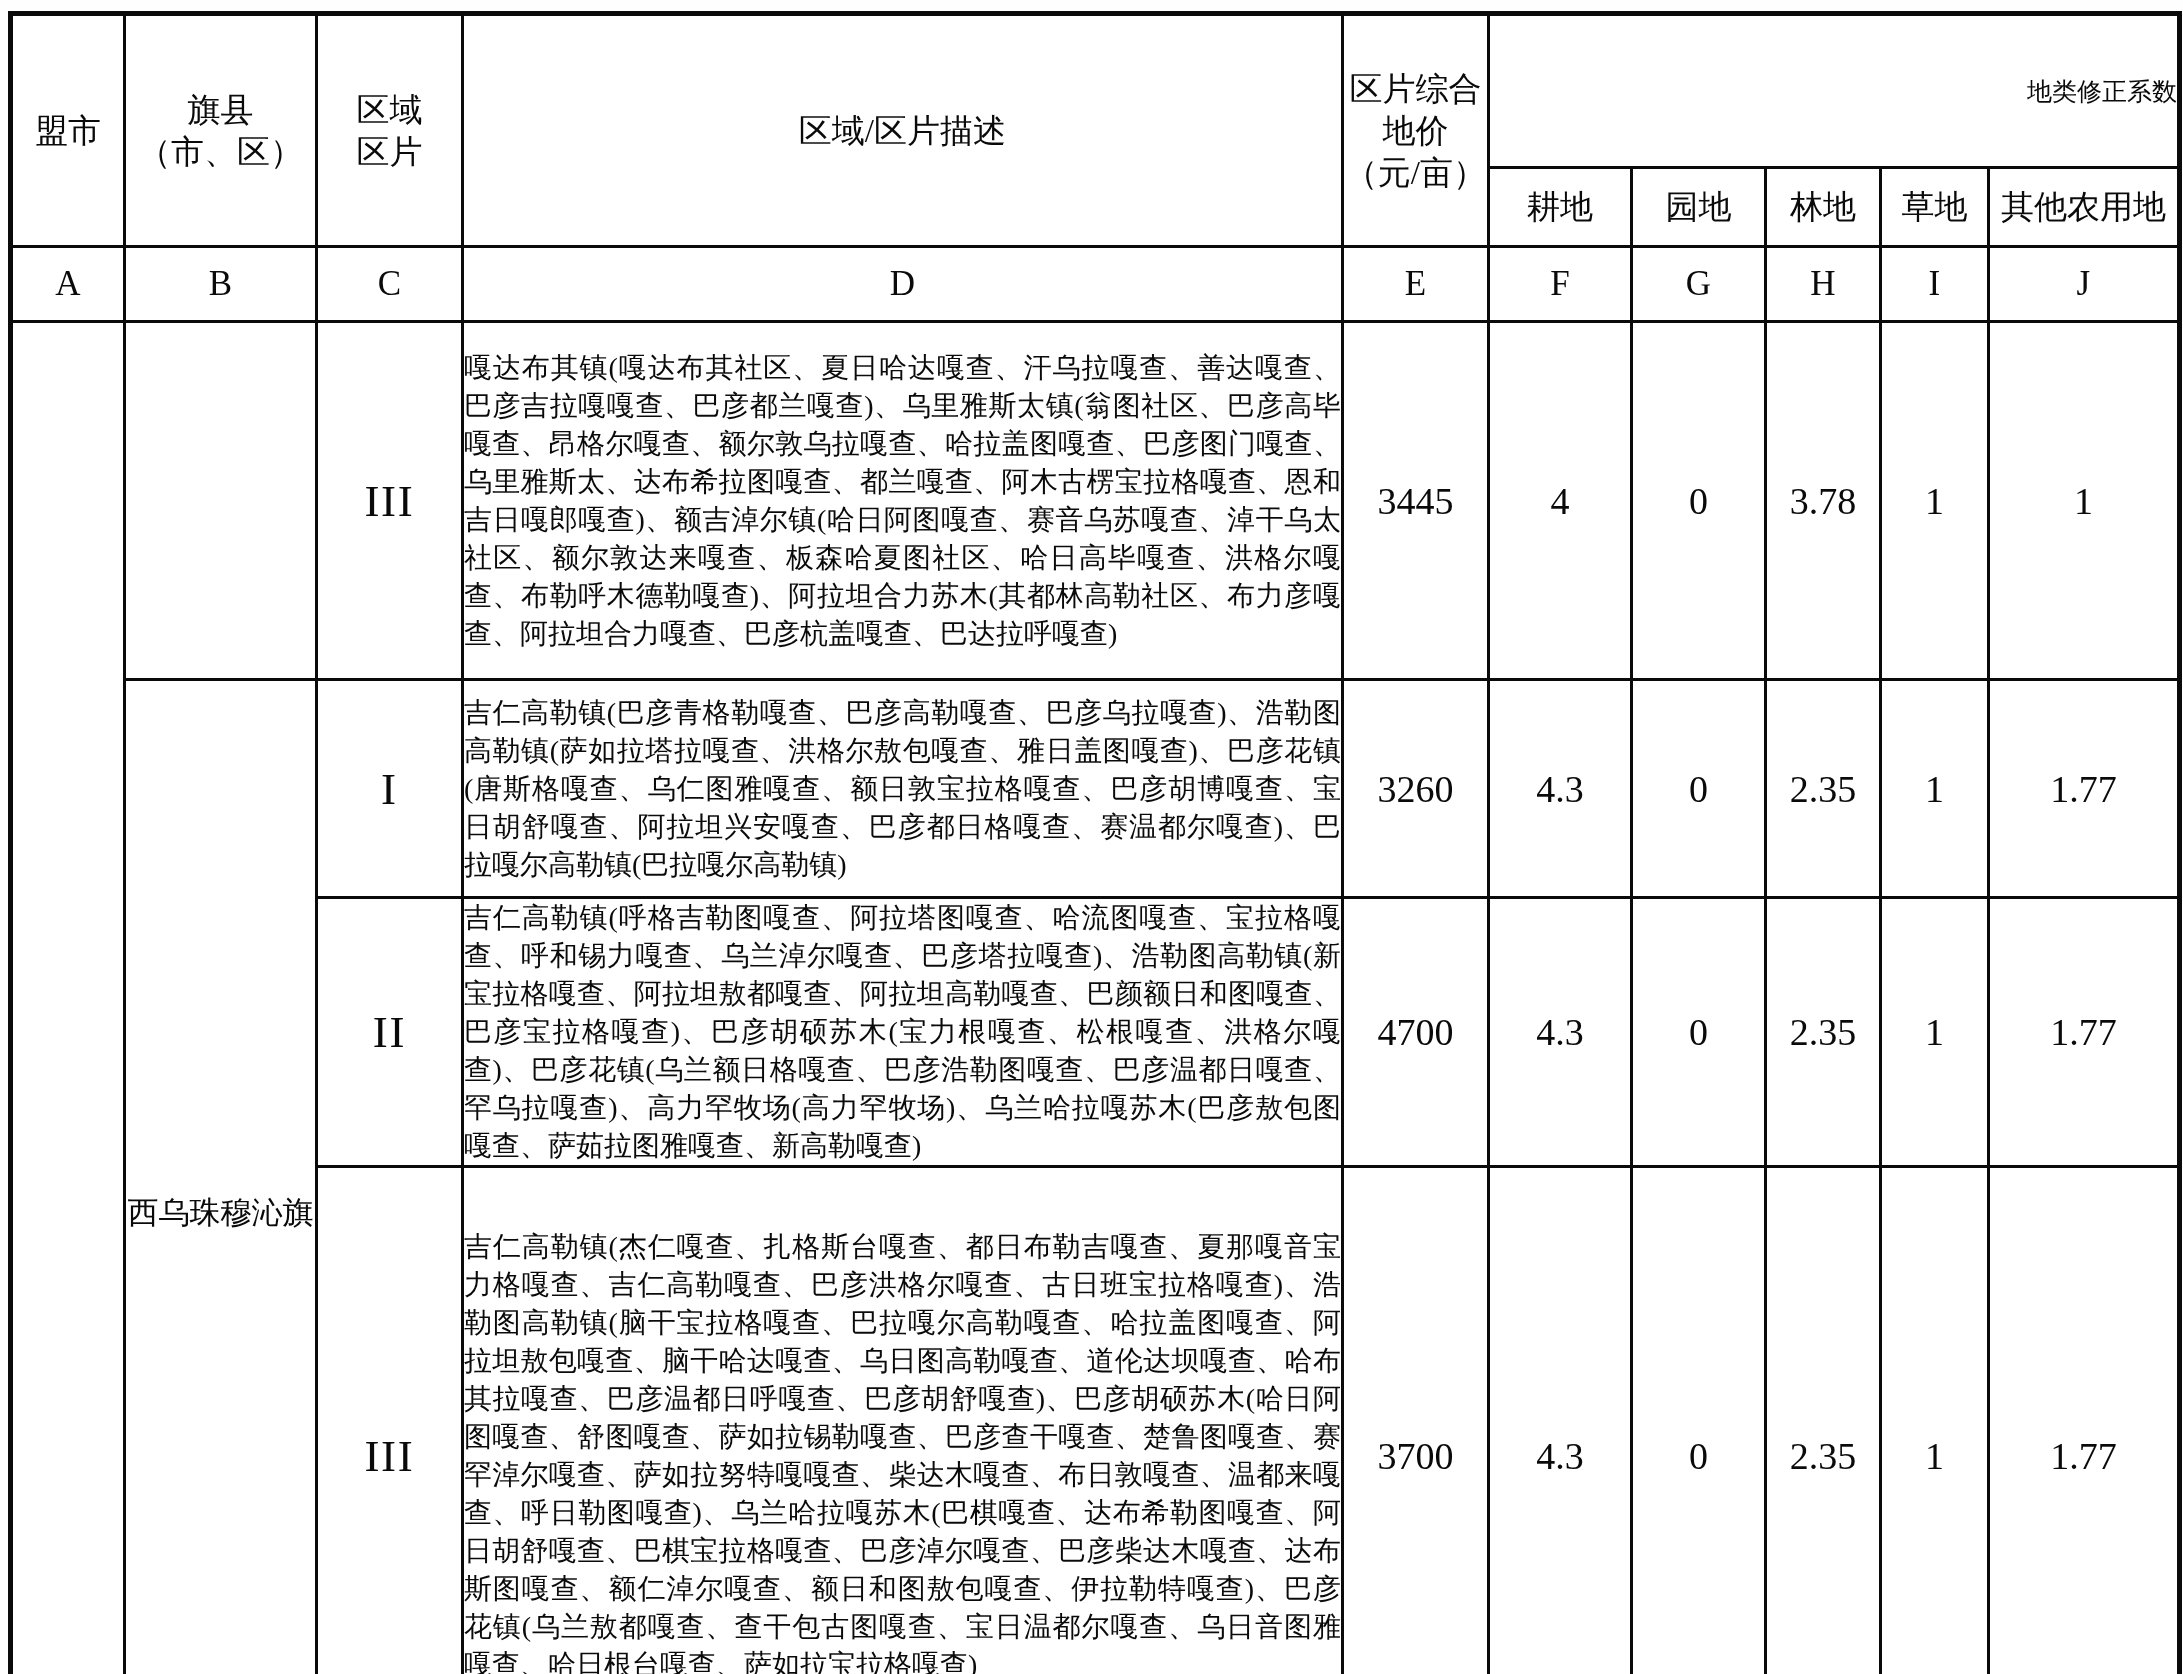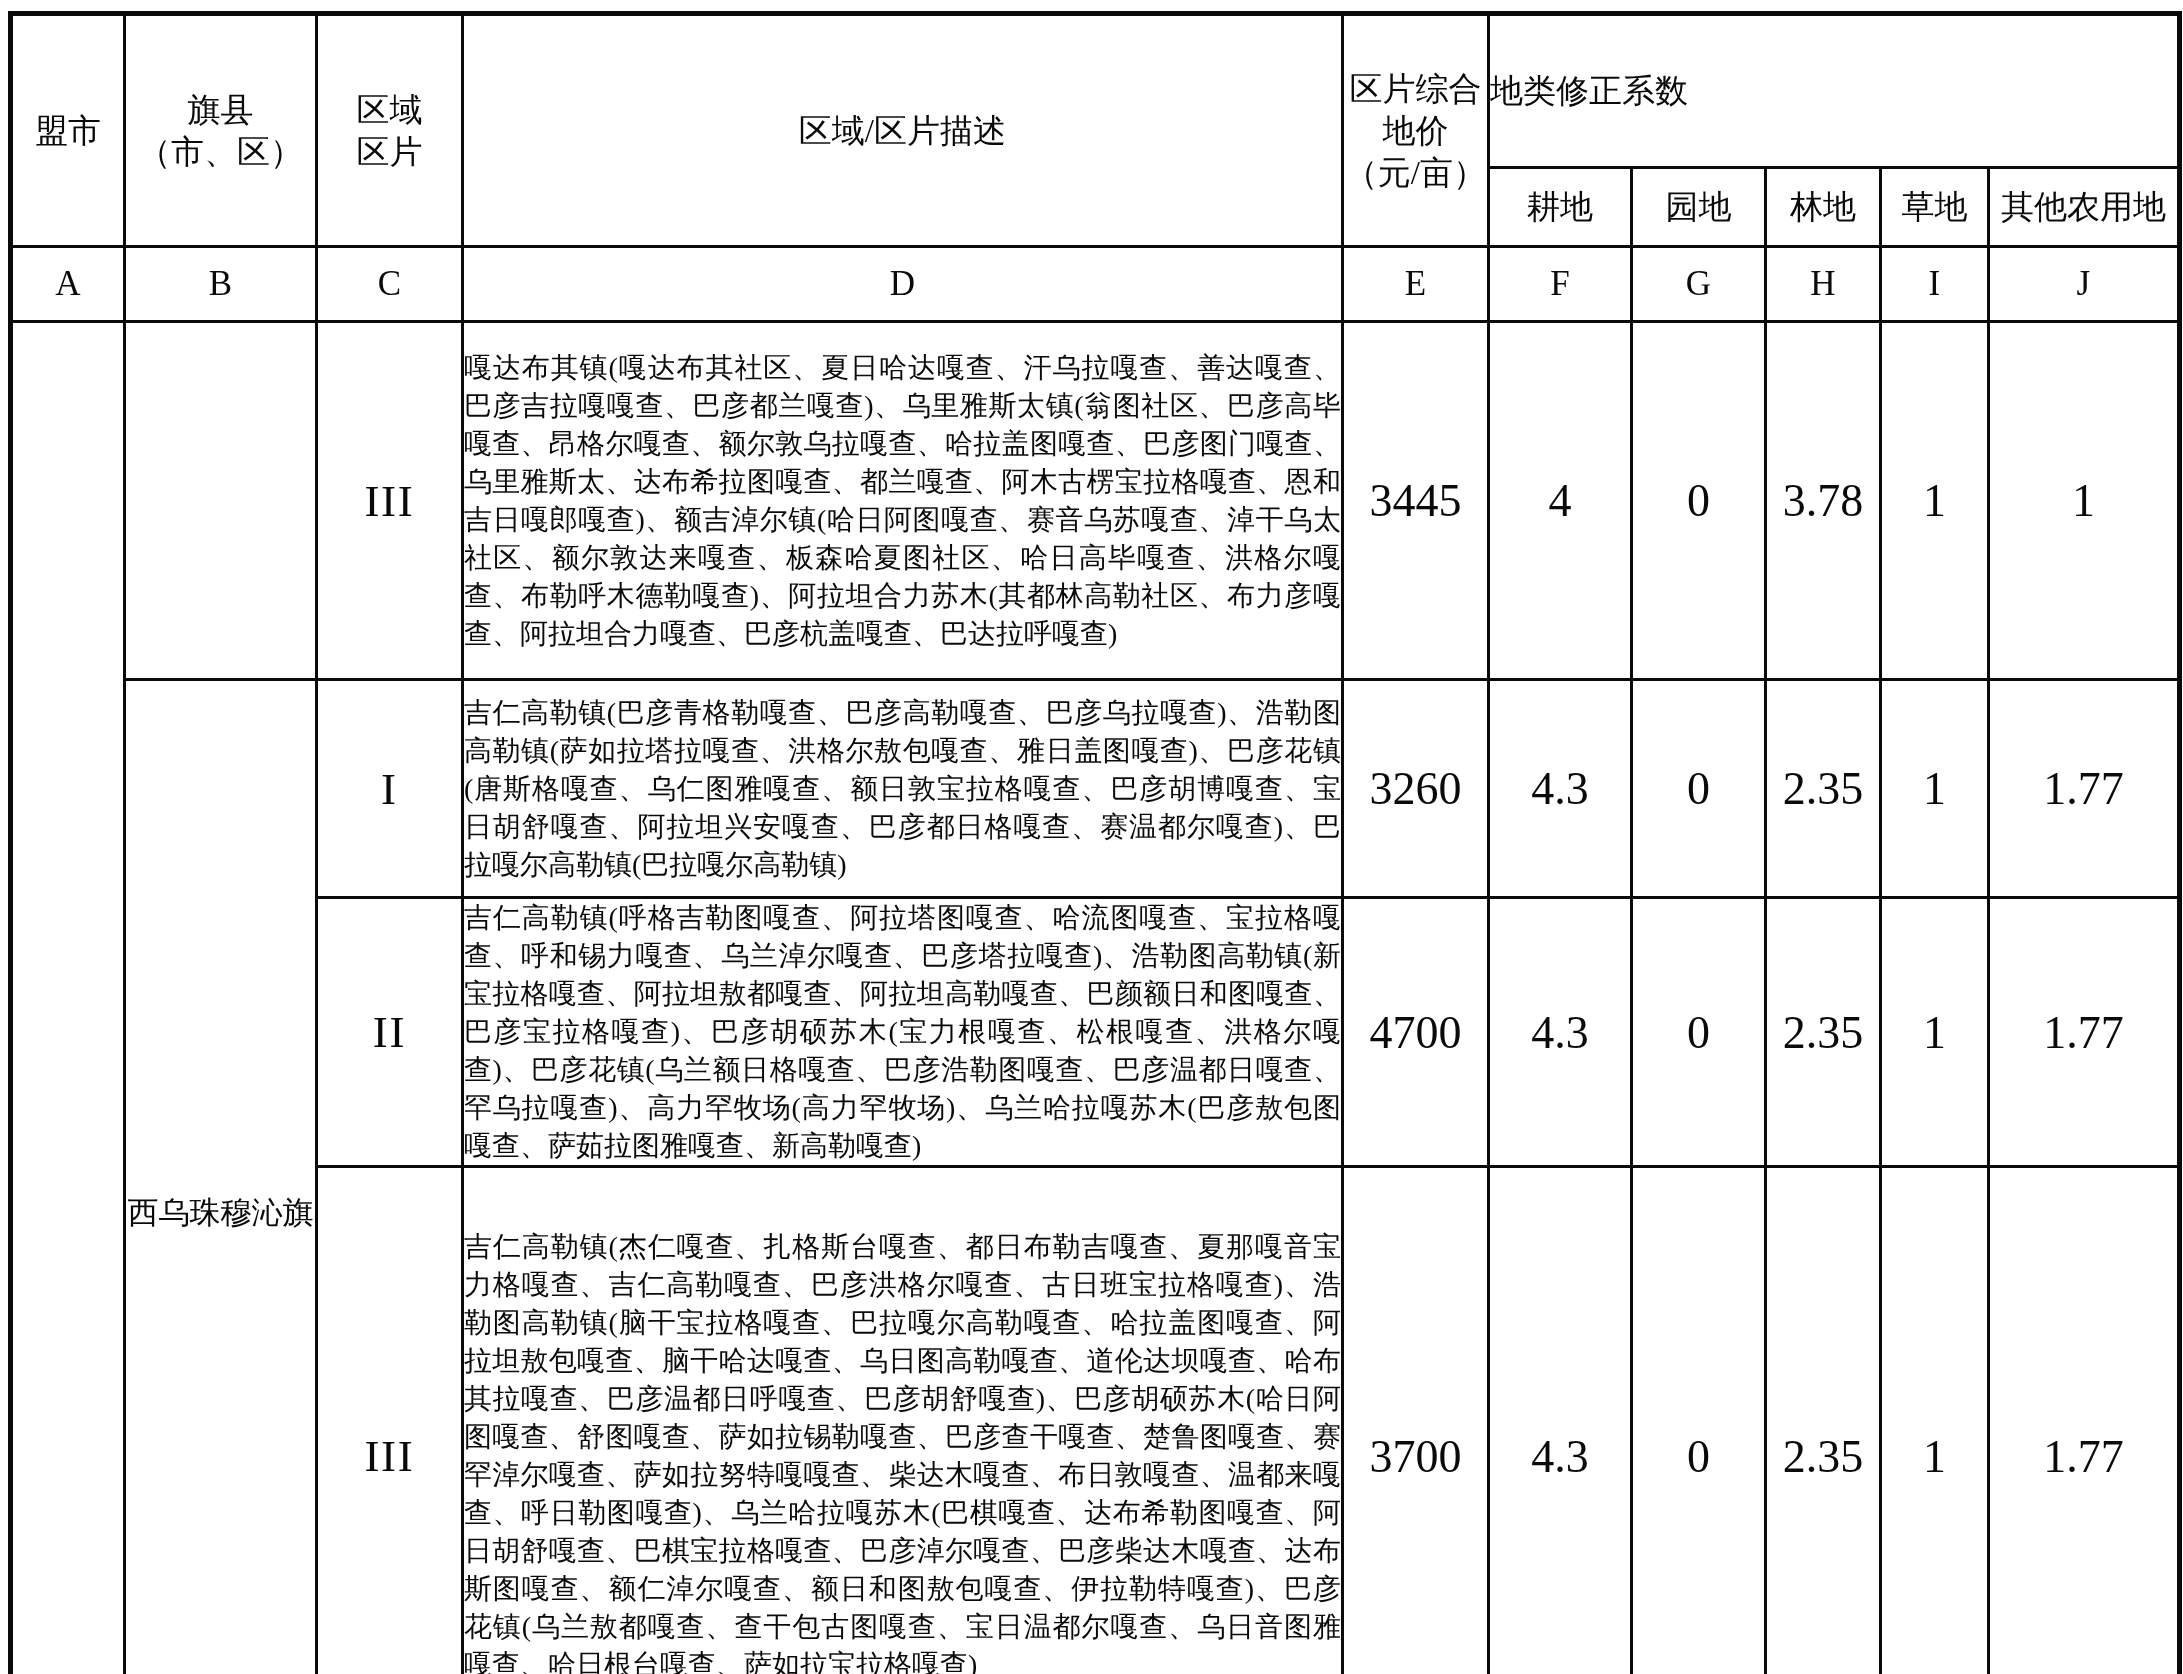--- a/index.html
+++ b/index.html
@@ -38,22 +38,22 @@
   }
   
   .hdr {
     font-size: 33px;
     line-height: 42px;
     text-align: center;
     vertical-align: middle;
     white-space: pre-line;
   }
   .grouphdr {
-    font-size: 33px;
-    text-align: left;
+    font-size: 25px;
+    text-align: right;
     vertical-align: middle;
   }
   .letter {
     font-size: 35px;
     text-align: center;
     vertical-align: middle;
   }
   
   .zone {
     font-size: 45px;
@@ -67,21 +67,21 @@
     vertical-align: middle;
   }
   .desc {
     font-size: 28px;
     line-height: 38px;
     text-align: justify;
     vertical-align: middle;
     padding: 1.6px 4.7px 1.6px 3.9px;
   }
   .num {
-    font-size: 46px;
+    font-size: 38px;
     text-align: center;
     vertical-align: middle;
   }
   
   tr.hrow-names  { height: 154px; }
   tr.hrow-sub    { height: 79px; }
   tr.hrow-letter { height: 75px; }
   tr.r1 { height: 358px; }
   tr.r2 { height: 218px; }
   tr.r3 { height: 264px; }

